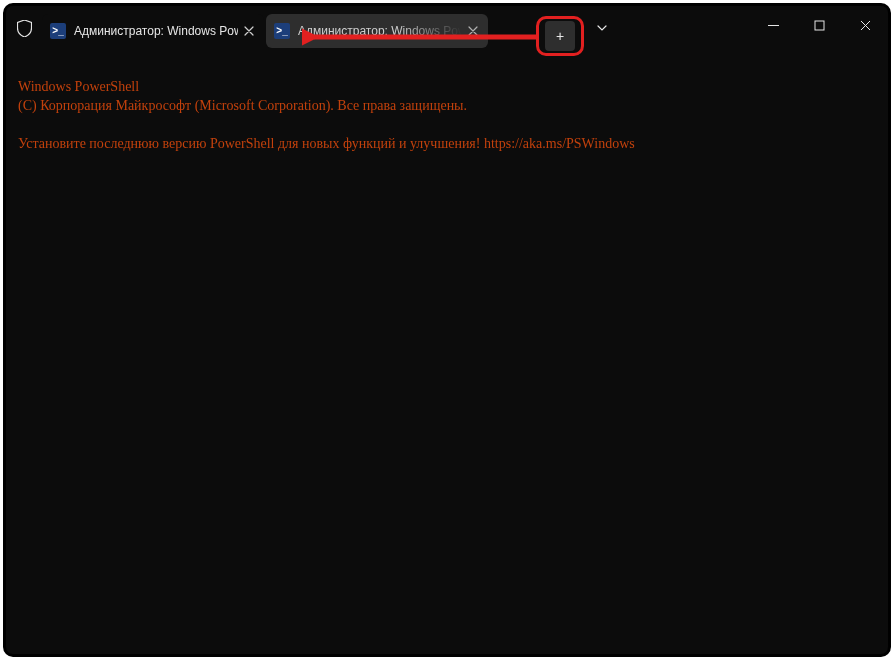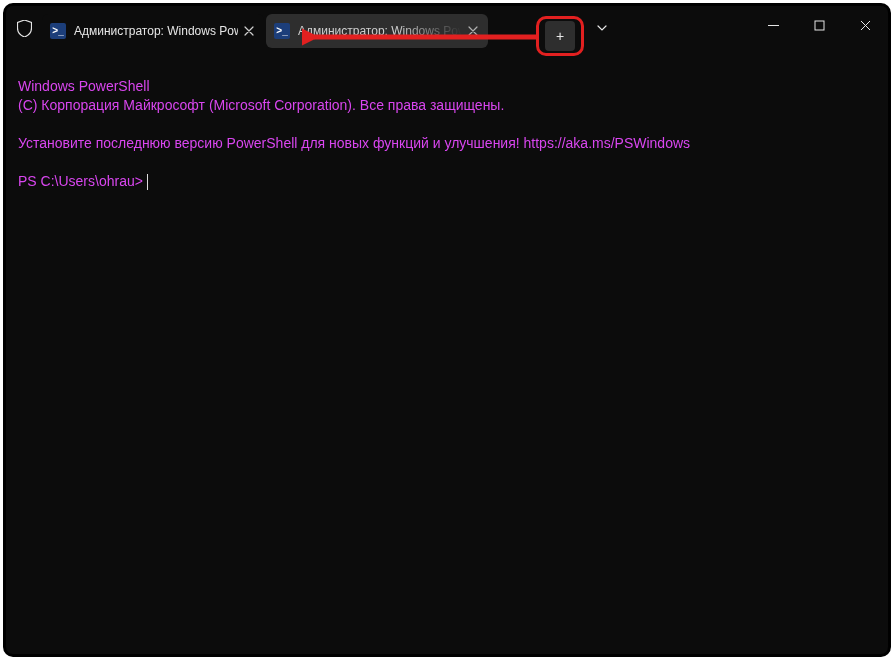--- a/index.html
+++ b/index.html
@@ -156,24 +156,24 @@
   .win-btn {
     width: 46px;
     height: 38px;
     display: flex;
     align-items: center;
     justify-content: center;
     color: #e6e6e6;
   }
   .terminal {
     padding: 8px 12px 12px 12px;
-    font-family: Liberation Sans, sans-serif;
+    font-family: Liberation Serif, serif;
     font-size: 14px;
     line-height: 19px;
-    color: #d946ef;
+    color: #c2410c;
     white-space: pre-wrap;
     word-wrap: break-word;
     position: relative;
   }
   .prompt-line {
     display: flex;
     align-items: center;
   }
   .cursor {
     display: inline-block;
@@ -257,16 +257,15 @@
       </div>
     </div>
   </div>
 
   <div class="terminal">
 <span>Windows PowerShell</span>
 <span>(C) Корпорация Майкрософт (Microsoft Corporation). Все права защищены.</span>
 
 <span>Установите последнюю версию PowerShell для новых функций и улучшения! https://aka.ms/PSWindows</span>
 
-<span class="prompt-line"><span>PS C:\Users\ohrau&gt;</span><span class="cursor"></span></span>
   </div>
 
 </div>
 
 </body></html>

